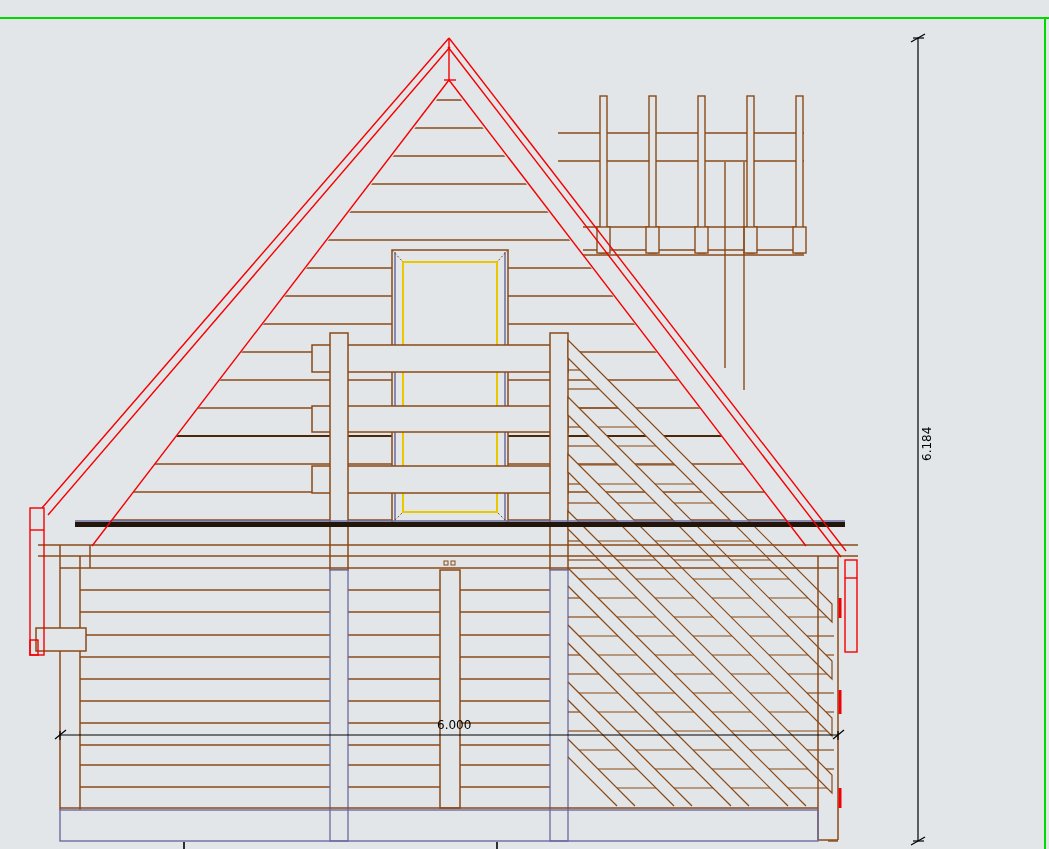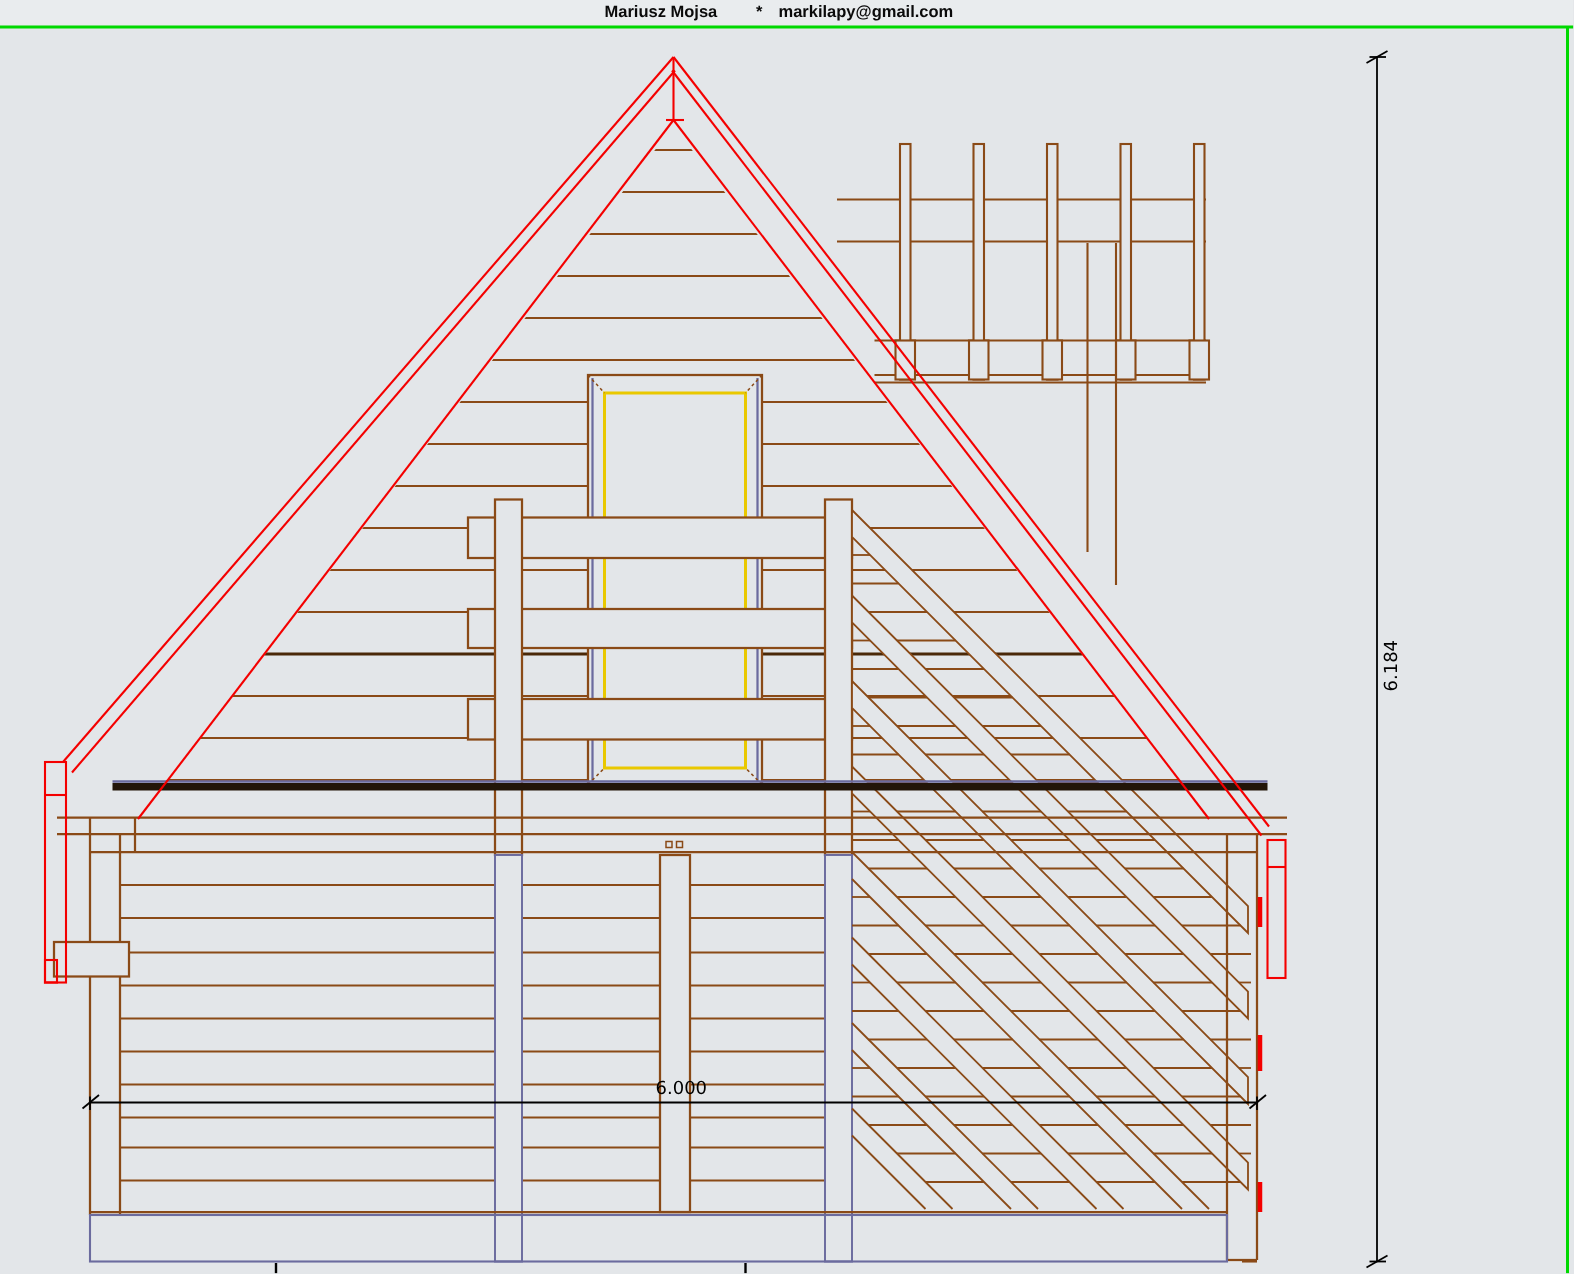--- a/index.html
+++ b/index.html
@@ -14,25 +14,20 @@
   #separator{left:504px;}
   #email{left:519px;}
   #cad-canvas{position:absolute;top:0;left:0;}
   text{font-family:"DejaVu Sans","Liberation Sans",sans-serif;}
 </style>
 </head>
 <body>
 
 <div id="stage">
 
-  <div id="titlebar">
-    <span id="author">Mariusz Mojsa</span>
-    <span id="separator">*</span>
-    <span id="email">markilapy@gmail.com</span>
-  </div>
 
   <svg id="cad-canvas" width="1049" height="849" viewBox="0 0 1049 849">
     <defs>
       <clipPath id="gableClip">
           <polygon points="449,84 92,546 806,546"></polygon>
         </clipPath>
     </defs>
 
     <g id="g-gable" clip-path="url(#gableClip)">
         <line x1="40" y1="100" x2="858" y2="100" stroke="#8a4a17" stroke-width="1.4"></line>

